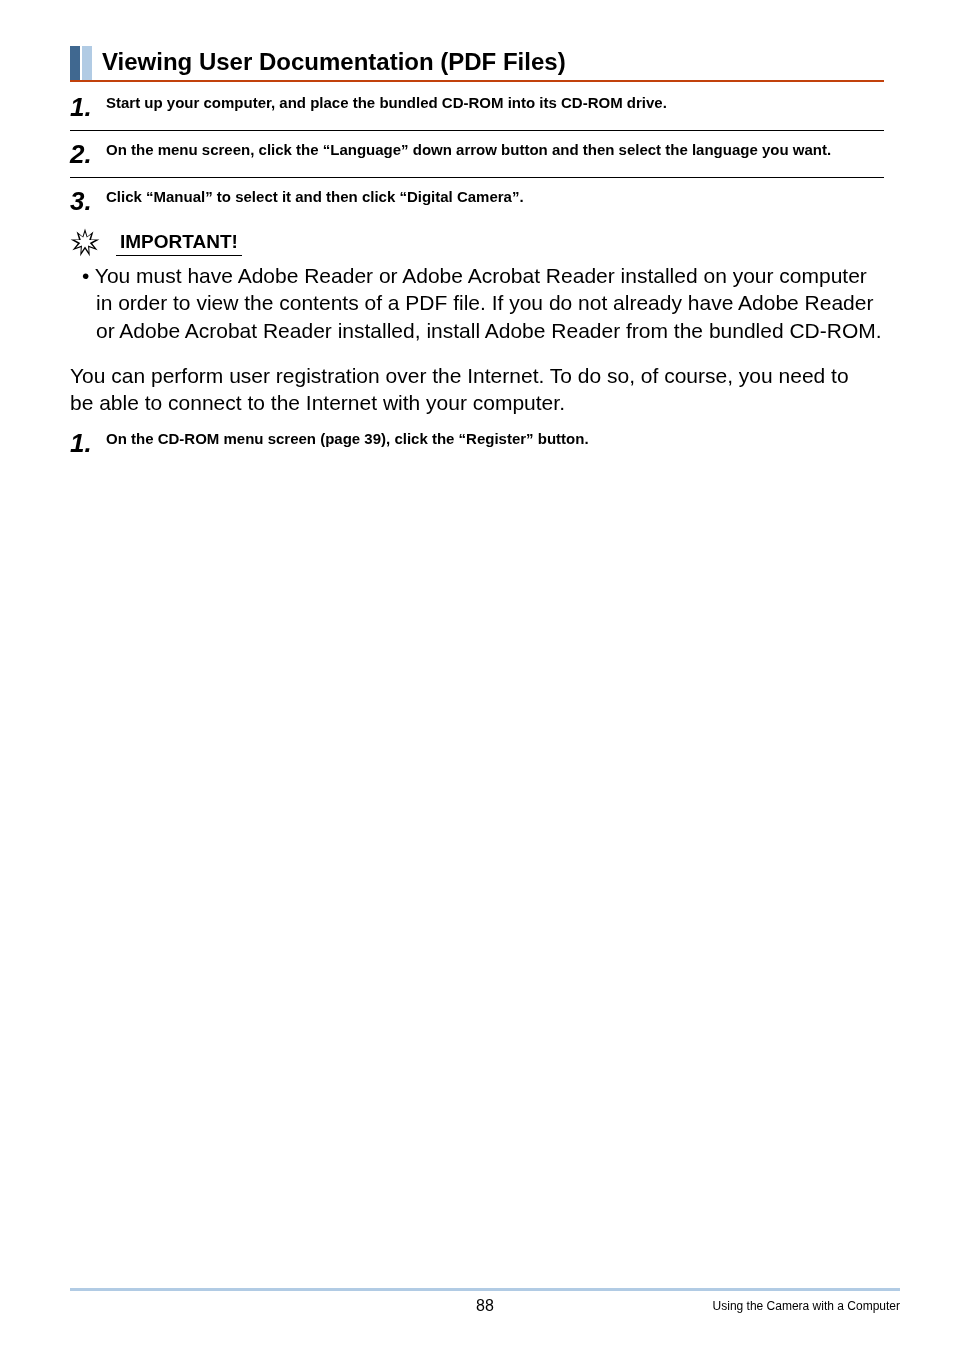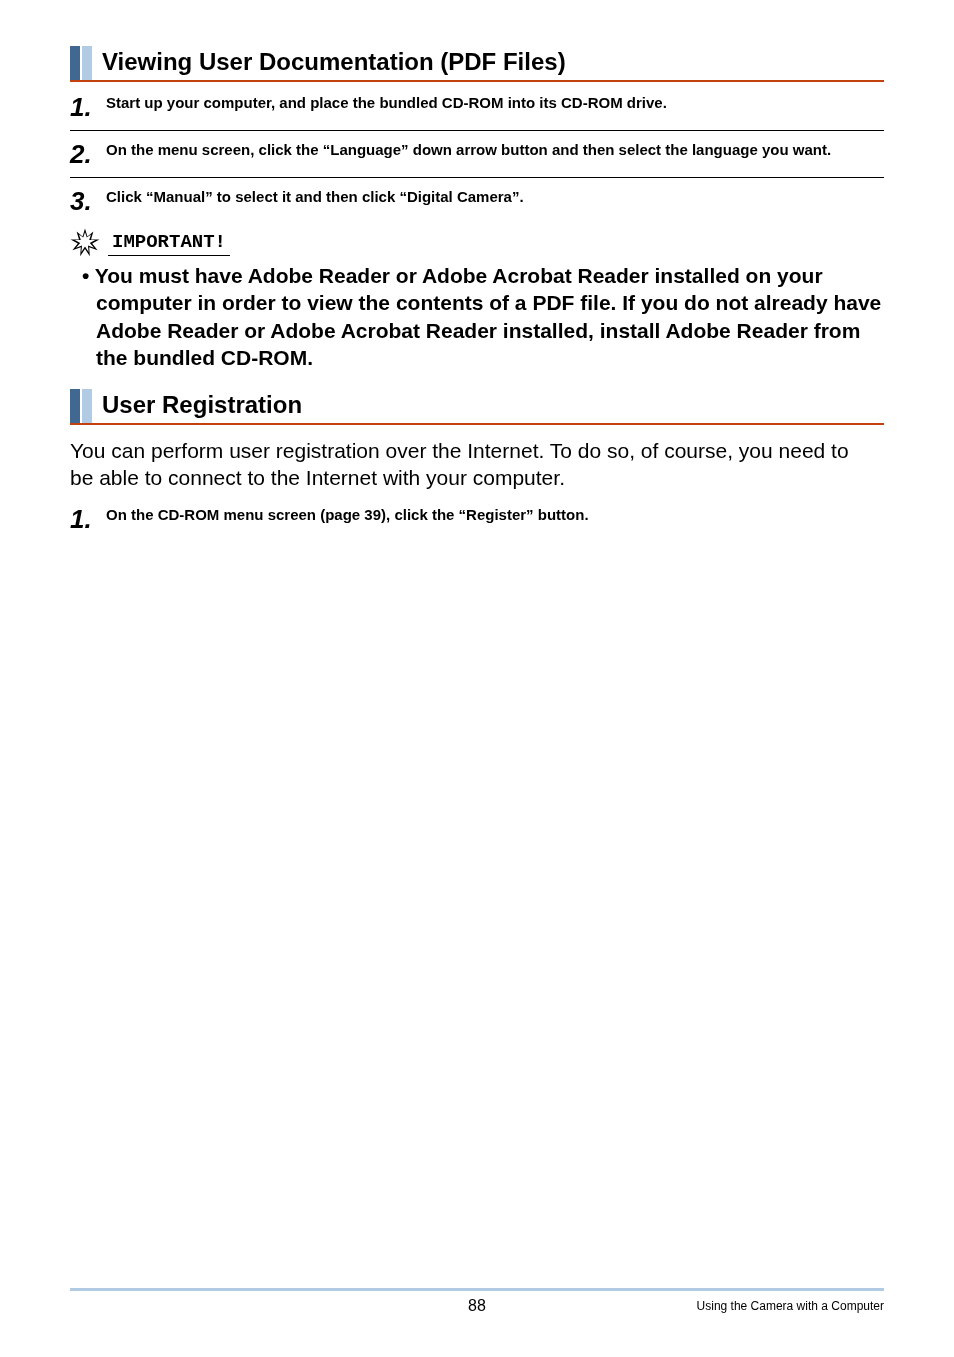--- a/index.html
+++ b/index.html
@@ -9,26 +9,26 @@
     .section-bar-outer { width: 10px; background: #406890; }
     .section-bar-inner { width: 10px; background: #b1cbe4; margin-left: 2px; margin-right: 10px; }
     .section-title { font-size: 24px; font-weight: bold; padding: 2px 0 4px 0; flex: 1; }
     .step { display: flex; margin: 10px 0 6px 0; }
     .step-num { font-size: 26px; font-weight: bold; font-style: italic; width: 36px; flex-shrink: 0; line-height: 1; }
     .step-body { flex: 1; }
     .step-head { font-size: 15px; font-weight: bold; line-height: 1.25; }
     .step-desc { font-size: 21px; line-height: 1.3; margin-top: 2px; }
     .hr { border: none; border-top: 1.5px solid #000; margin: 10px 0 0 0; }
     .important-row { display: flex; align-items: center; margin: 14px 0 4px 0; }
-    .important-label { font-size: 19px; font-weight: bold; border-bottom: 1.5px solid #000; padding: 0 4px 2px 4px; margin-left: 8px; font-family: Liberation Mono, monospace; }
-    .bullet-block { font-size: 21px; line-height: 1.3; margin: 4px 0 18px 0; padding-left: 26px; text-indent: -14px; font-weight: bold; }
+    .important-label { font-size: 19px; font-weight: bold; border-bottom: 1.5px solid #000; padding: 0 4px 2px 4px; margin-left: 16px; }
+    .bullet-block { font-size: 21px; line-height: 1.3; margin: 4px 0 18px 0; padding-left: 26px; text-indent: -14px; }
     .body-text { font-size: 21px; line-height: 1.3; margin: 8px 12px 14px 0; }
     .sub-bullet { font-size: 21px; line-height: 1.3; padding-left: 70px; text-indent: -14px; }
     .spacer-top { height: 6px; }
-    .footer { position: absolute; bottom: 44px; left: 70px; right: 70px; border-top: 3px solid #b1cbe4; padding-top: 8px; display: flex; align-items: center; }
+    .footer { position: absolute; bottom: 44px; left: 70px; right: 54px; border-top: 3px solid #b1cbe4; padding-top: 8px; display: flex; align-items: center; }
     .page-num { position: absolute; left: 50%; transform: translateX(-50%); font-size: 16px; }
     .footer-title { margin-left: auto; font-size: 12px; }
     svg.important-icon { width: 30px; height: 30px; flex-shrink: 0; }
   </style>
 </head>
 <body>
 
 <div class="page">
 
   <div class="spacer-top"></div>
@@ -67,25 +67,20 @@
   <div class="important-row">
     <svg class="important-icon" viewBox="0 0 100 100">
       <polygon points="50,2 58,28 78,12 70,38 98,38 74,52 92,74 64,64 66,94 50,70 34,94 36,64 8,74 26,52 2,38 30,38 22,12 42,28" fill="#000"></polygon>
       <polygon points="50,14 56,32 70,22 64,40 84,40 66,50 80,66 60,58 62,80 50,62 38,80 40,58 20,66 34,50 16,40 36,40 30,22 44,32" fill="#fff"></polygon>
     </svg>
     <div class="important-label">IMPORTANT!</div>
   </div>
 
   <div class="bullet-block">• You must have Adobe Reader or Adobe Acrobat Reader installed on your computer in order to view the contents of a PDF file. If you do not already have Adobe Reader or Adobe Acrobat Reader installed, install Adobe Reader from the bundled CD-ROM.</div>
 
-  <div class="section-header">
-    <div class="section-bar-outer"></div>
-    <div class="section-bar-inner"></div>
-    <div class="section-title">User Registration</div>
-  </div>
 
   <div class="body-text">You can perform user registration over the Internet. To do so, of course, you need to be able to connect to the Internet with your computer.</div>
 
   <div class="step">
     <div class="step-num">1.</div>
     <div class="step-body">
       <div class="step-head">On the CD-ROM menu screen (page 39), click the “Register” button.</div>
     </div>
   </div>
 

